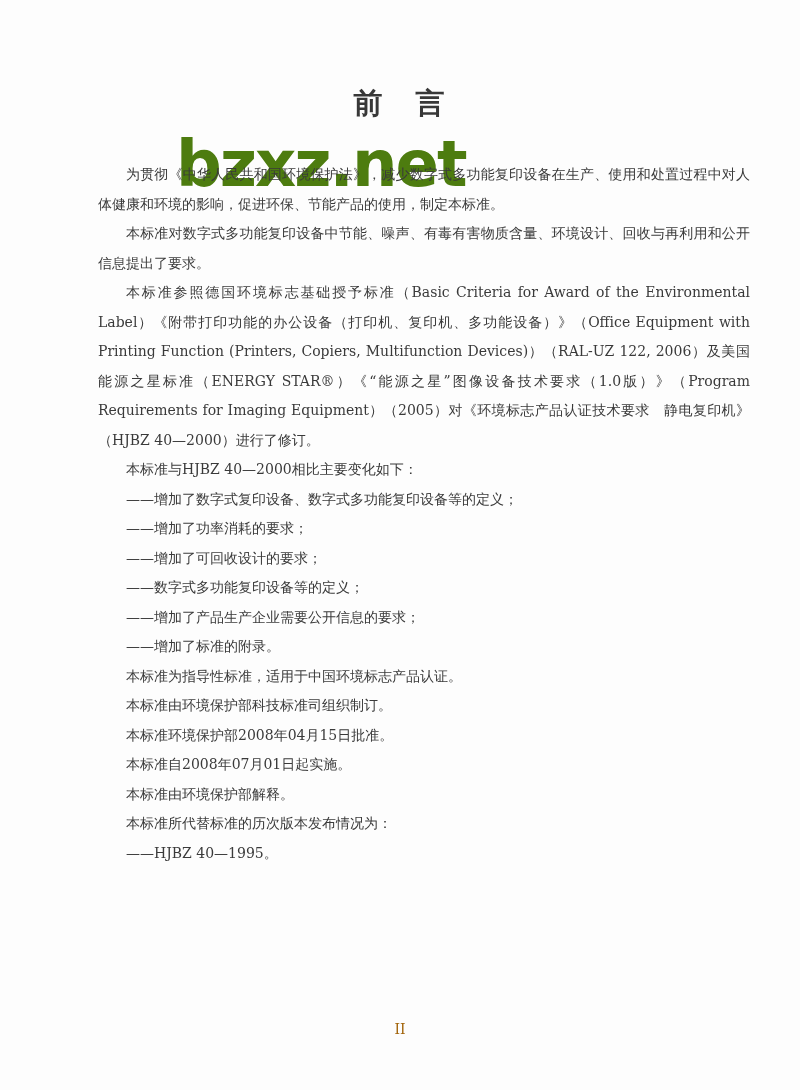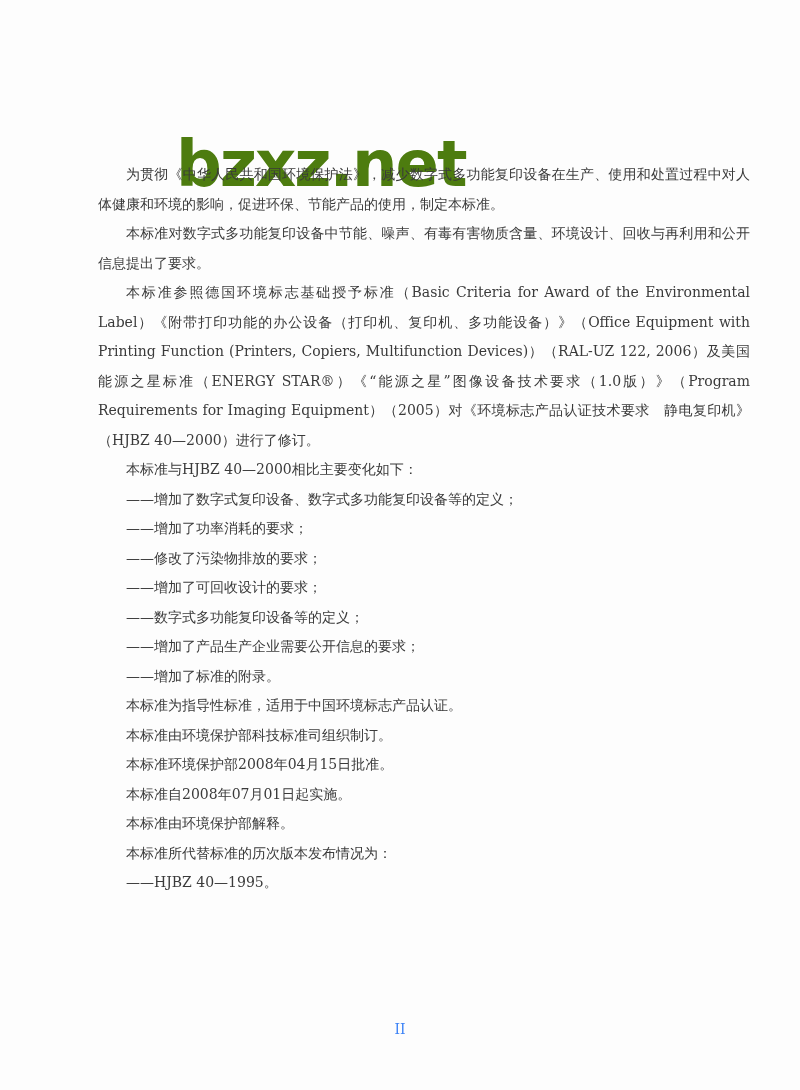--- a/index.html
+++ b/index.html
@@ -55,40 +55,42 @@
     text-indent:2em;
     color:#3a3a3a;
   }
   .page-number{
     position:absolute;
     left:0;top:1020px;
     width:800px;
     text-align:center;
     font-size:14px;
     line-height:18px;
-    color:#3b82f6;
+    color:#a16207;
     z-index:1;
   }
 </style>
 </head>
 <body>
 
 <div class="sheet">
 
   <div class="watermark">bzxz.net</div>
 
+  <div class="title-wrap">
+    <h1>前　言</h1>
+  </div>
 
   <div class="content">
     <p>为贯彻《中华人民共和国环境保护法》，减少数字式多功能复印设备在生产、使用和处置过程中对人体健康和环境的影响，促进环保、节能产品的使用，制定本标准。</p>
     <p>本标准对数字式多功能复印设备中节能、噪声、有毒有害物质含量、环境设计、回收与再利用和公开信息提出了要求。</p>
     <p>本标准参照德国环境标志基础授予标准（Basic Criteria for Award of the Environmental Label）《附带打印功能的办公设备（打印机、复印机、多功能设备）》（Office Equipment with Printing Function (Printers, Copiers, Multifunction Devices)）（RAL-UZ 122, 2006）及美国能源之星标准（ENERGY STAR®）《“能源之星”图像设备技术要求（1.0版）》（Program Requirements for Imaging Equipment）（2005）对《环境标志产品认证技术要求　静电复印机》（HJBZ 40—2000）进行了修订。</p>
     <p>本标准与HJBZ 40—2000相比主要变化如下：</p>
     <p>——增加了数字式复印设备、数字式多功能复印设备等的定义；</p>
     <p>——增加了功率消耗的要求；</p>
-    <p>——修改了污染物排放的要求；</p>
     <p>——增加了可回收设计的要求；</p>
     <p>——数字式多功能复印设备等的定义；</p>
     <p>——增加了产品生产企业需要公开信息的要求；</p>
     <p>——增加了标准的附录。</p>
     <p>本标准为指导性标准，适用于中国环境标志产品认证。</p>
     <p>本标准由环境保护部科技标准司组织制订。</p>
     <p>本标准环境保护部2008年04月15日批准。</p>
     <p>本标准自2008年07月01日起实施。</p>
     <p>本标准由环境保护部解释。</p>
     <p>本标准所代替标准的历次版本发布情况为：</p>

